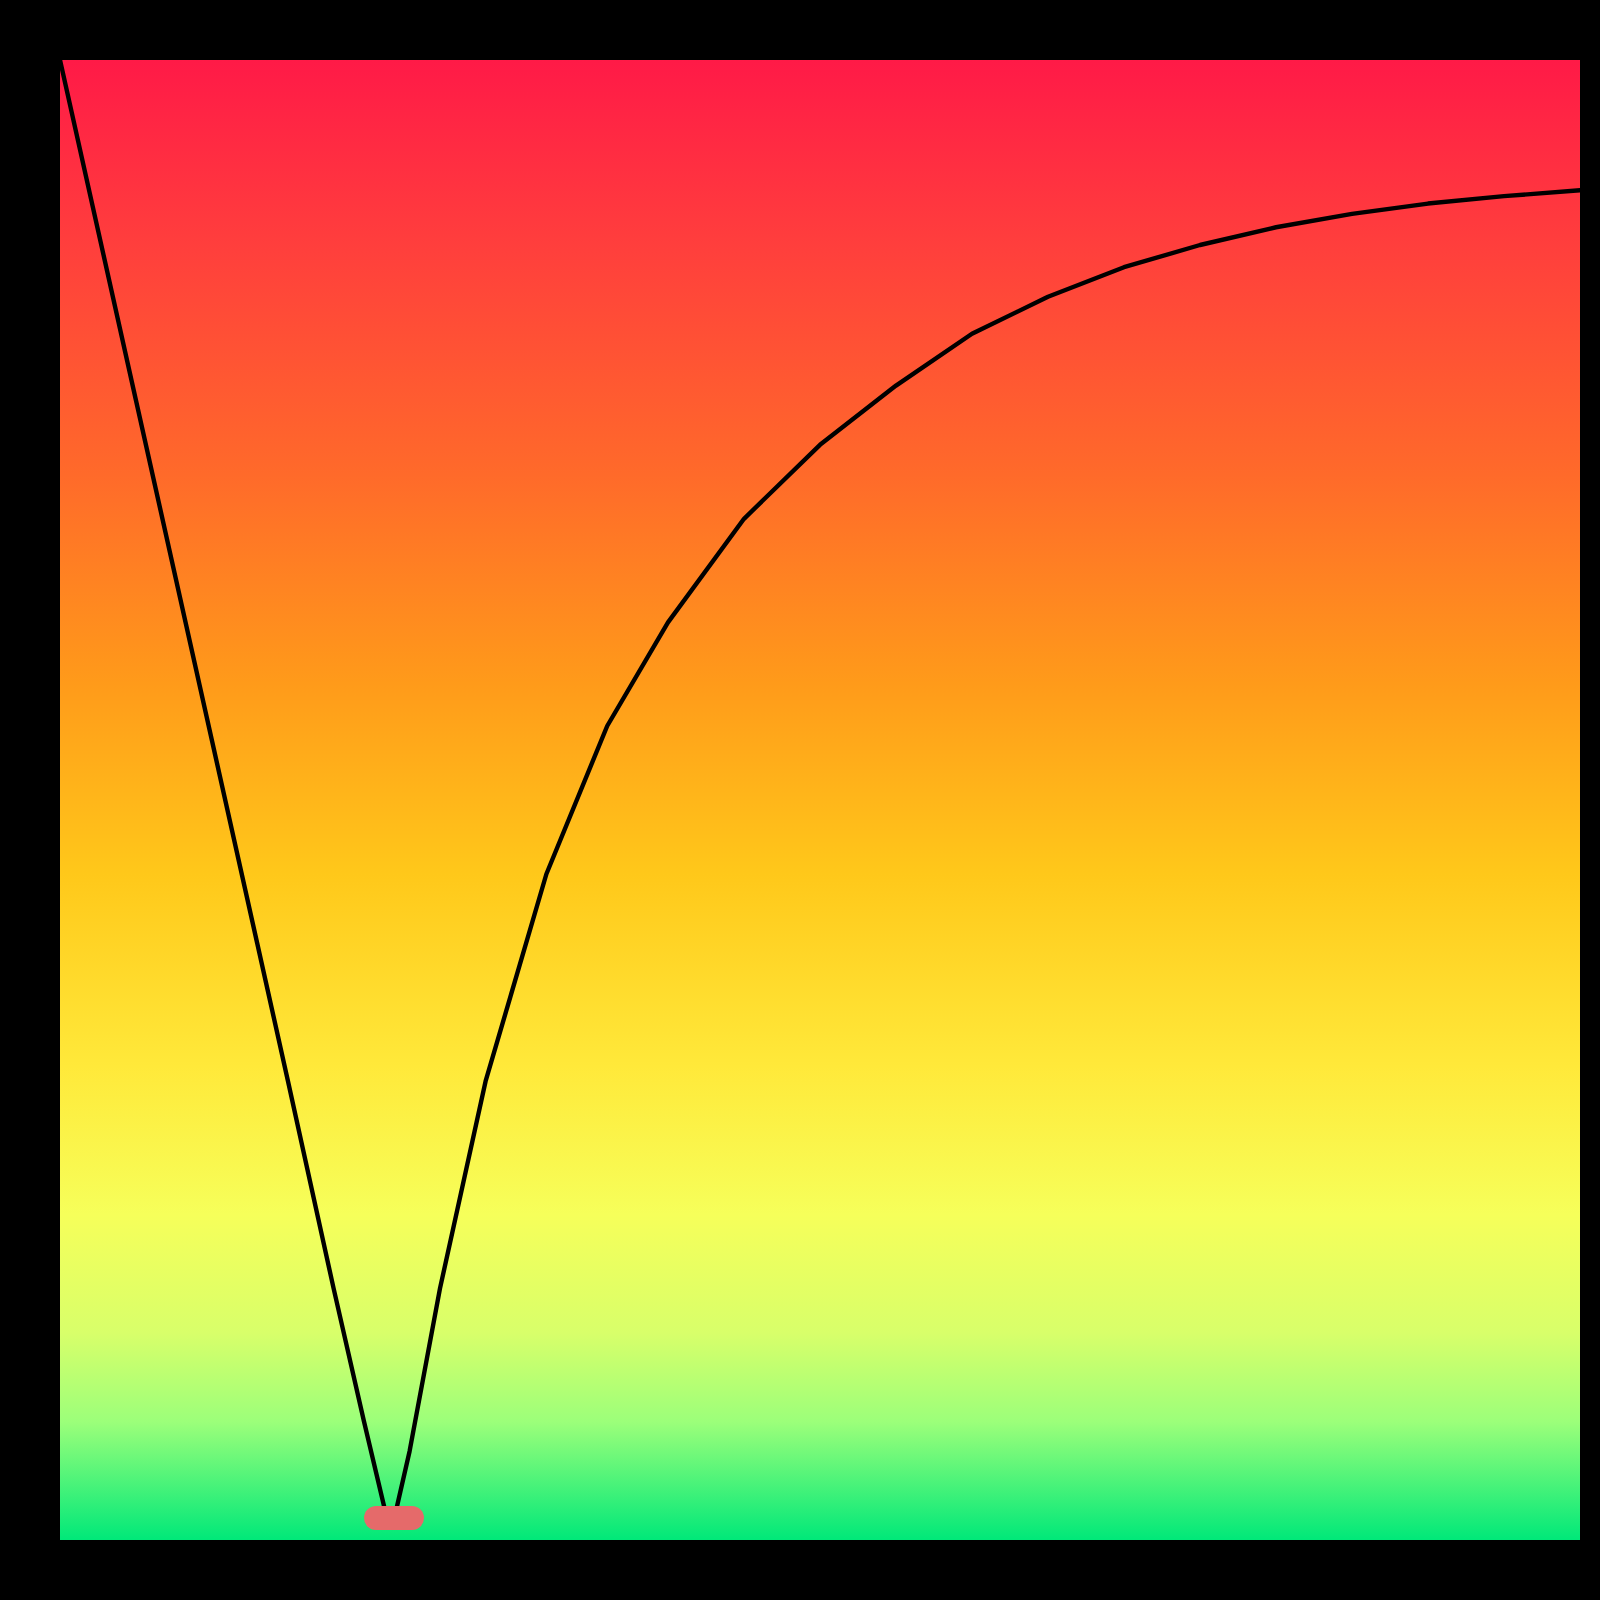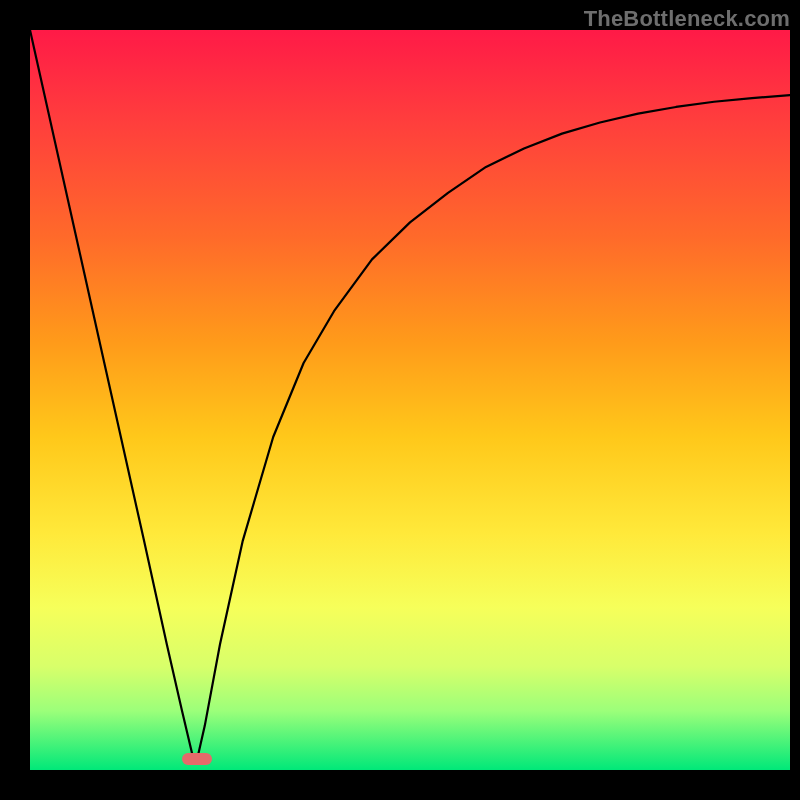--- a/index.html
+++ b/index.html
@@ -59,20 +59,19 @@
     height: 12px;
     border-radius: 6px;
     background: #e56a6a;
     transform: translate(-50%, -50%);
   }
 </style>
 </head>
 <body>
 
 <div class="frame">
-  <div class="watermark">TheBottleneck.com</div>
   <div class="plot-area">
     <svg class="curve" viewBox="0 0 760 740" preserveAspectRatio="none">
       <path id="curve-path" d="M0.00 0.00 L38.00 170.20 L76.00 340.40 L114.00 510.60 L136.80 614.20 L152.00 680.80 L163.40 728.90 L167.20 728.90 L174.80 695.60 L190.00 614.20 L212.80 510.60 L243.20 407.00 L273.60 333.00 L304.00 281.20 L342.00 229.40 L380.00 192.40 L418.00 162.80 L456.00 136.90 L494.00 118.40 L532.00 103.60 L570.00 92.50 L608.00 83.62 L646.00 76.96 L684.00 71.78 L722.00 68.08 L760.00 65.12" fill="none" stroke="#000000" stroke-width="2.2" stroke-linejoin="round" stroke-linecap="round"></path>
     </svg>
     <div id="min-marker" class="marker" style="left: 167.2px; top: 728.9px; background: rgb(229, 106, 106);"></div>
   </div>
 </div>
 
 </body></html>

